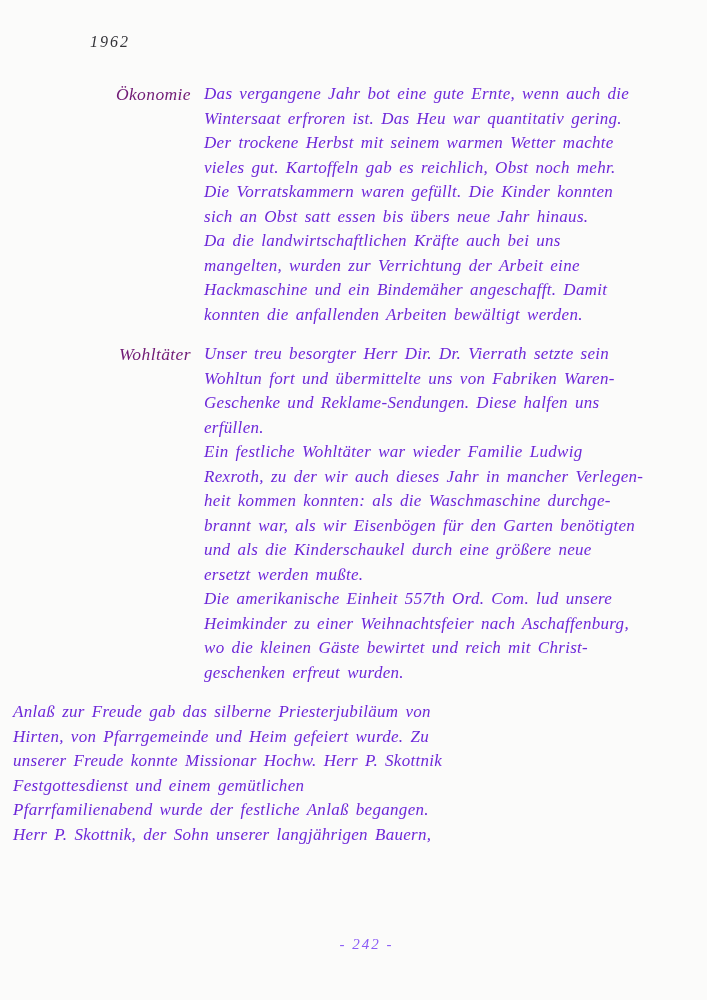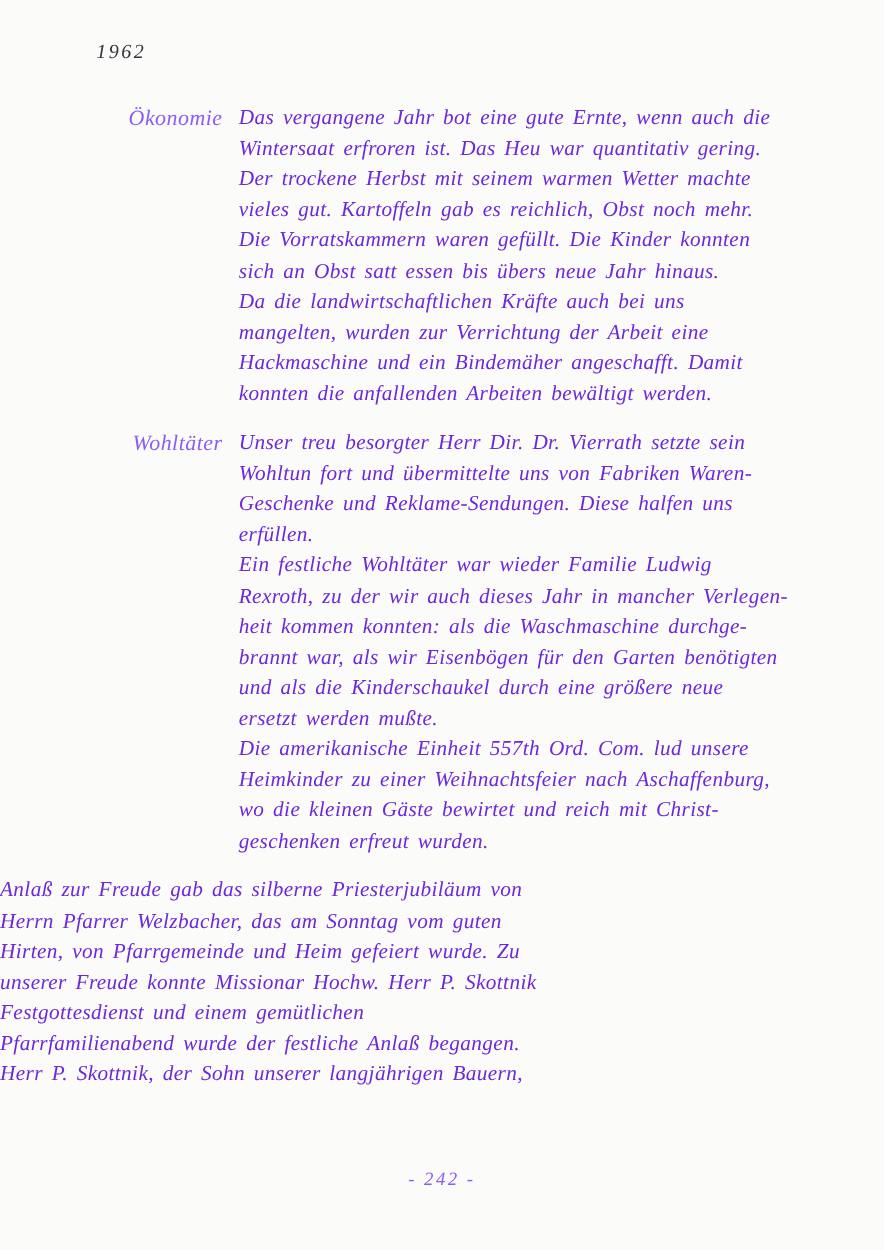--- a/index.html
+++ b/index.html
@@ -11,20 +11,21 @@
     height: 1000px;
     background: #fbfbfa;
     position: relative;
     overflow: hidden;
     font-family: "Liberation Serif", serif;
     color: #2d2d30;
   }
   .page {
     position: absolute;
     inset: 0;
+    margin-left: 13px;
   }
   .year {
     position: absolute;
     left: 77px;
     top: 33px;
     font-style: italic;
     font-size: 16px;
     letter-spacing: 2px;
     color: #333338;
   }
@@ -42,21 +43,21 @@
   }
   .section-label {
     width: 178px;
     flex: 0 0 178px;
     text-align: right;
     padding-right: 13px;
     font-style: italic;
     font-size: 17.5px;
     line-height: 24.5px;
     letter-spacing: 0.4px;
-    color: #8b5cf6;
+    color: #701a75;
   }
   .section-body {
     flex: 1 1 auto;
     max-width: 460px;
   }
   .text-line {
     font-style: italic;
     font-size: 17px;
     line-height: 24.5px;
     letter-spacing: 0.3px;
@@ -117,21 +118,20 @@
           <div class="text-line">Die amerikanische Einheit 557th Ord. Com. lud unsere</div>
           <div class="text-line">Heimkinder zu einer Weihnachtsfeier nach Aschaffenburg,</div>
           <div class="text-line">wo die kleinen Gäste bewirtet und reich mit Christ-</div>
           <div class="text-line">geschenken erfreut wurden.</div>
         </div>
     </div>
 
     <div class="section">
       <div class="section-body">
           <div class="text-line">Anlaß zur Freude gab das silberne Priesterjubiläum von</div>
-          <div class="text-line">Herrn Pfarrer Welzbacher, das am Sonntag vom guten</div>
           <div class="text-line">Hirten, von Pfarrgemeinde und Heim gefeiert wurde. Zu</div>
           <div class="text-line">unserer Freude konnte Missionar Hochw. Herr P. Skottnik</div>
           <div class="text-line">Festgottesdienst und einem gemütlichen</div>
           <div class="text-line">Pfarrfamilienabend wurde der festliche Anlaß begangen.</div>
           <div class="text-line">Herr P. Skottnik, der Sohn unserer langjährigen Bauern,</div>
         </div>
     </div>
 
   </div>
 

